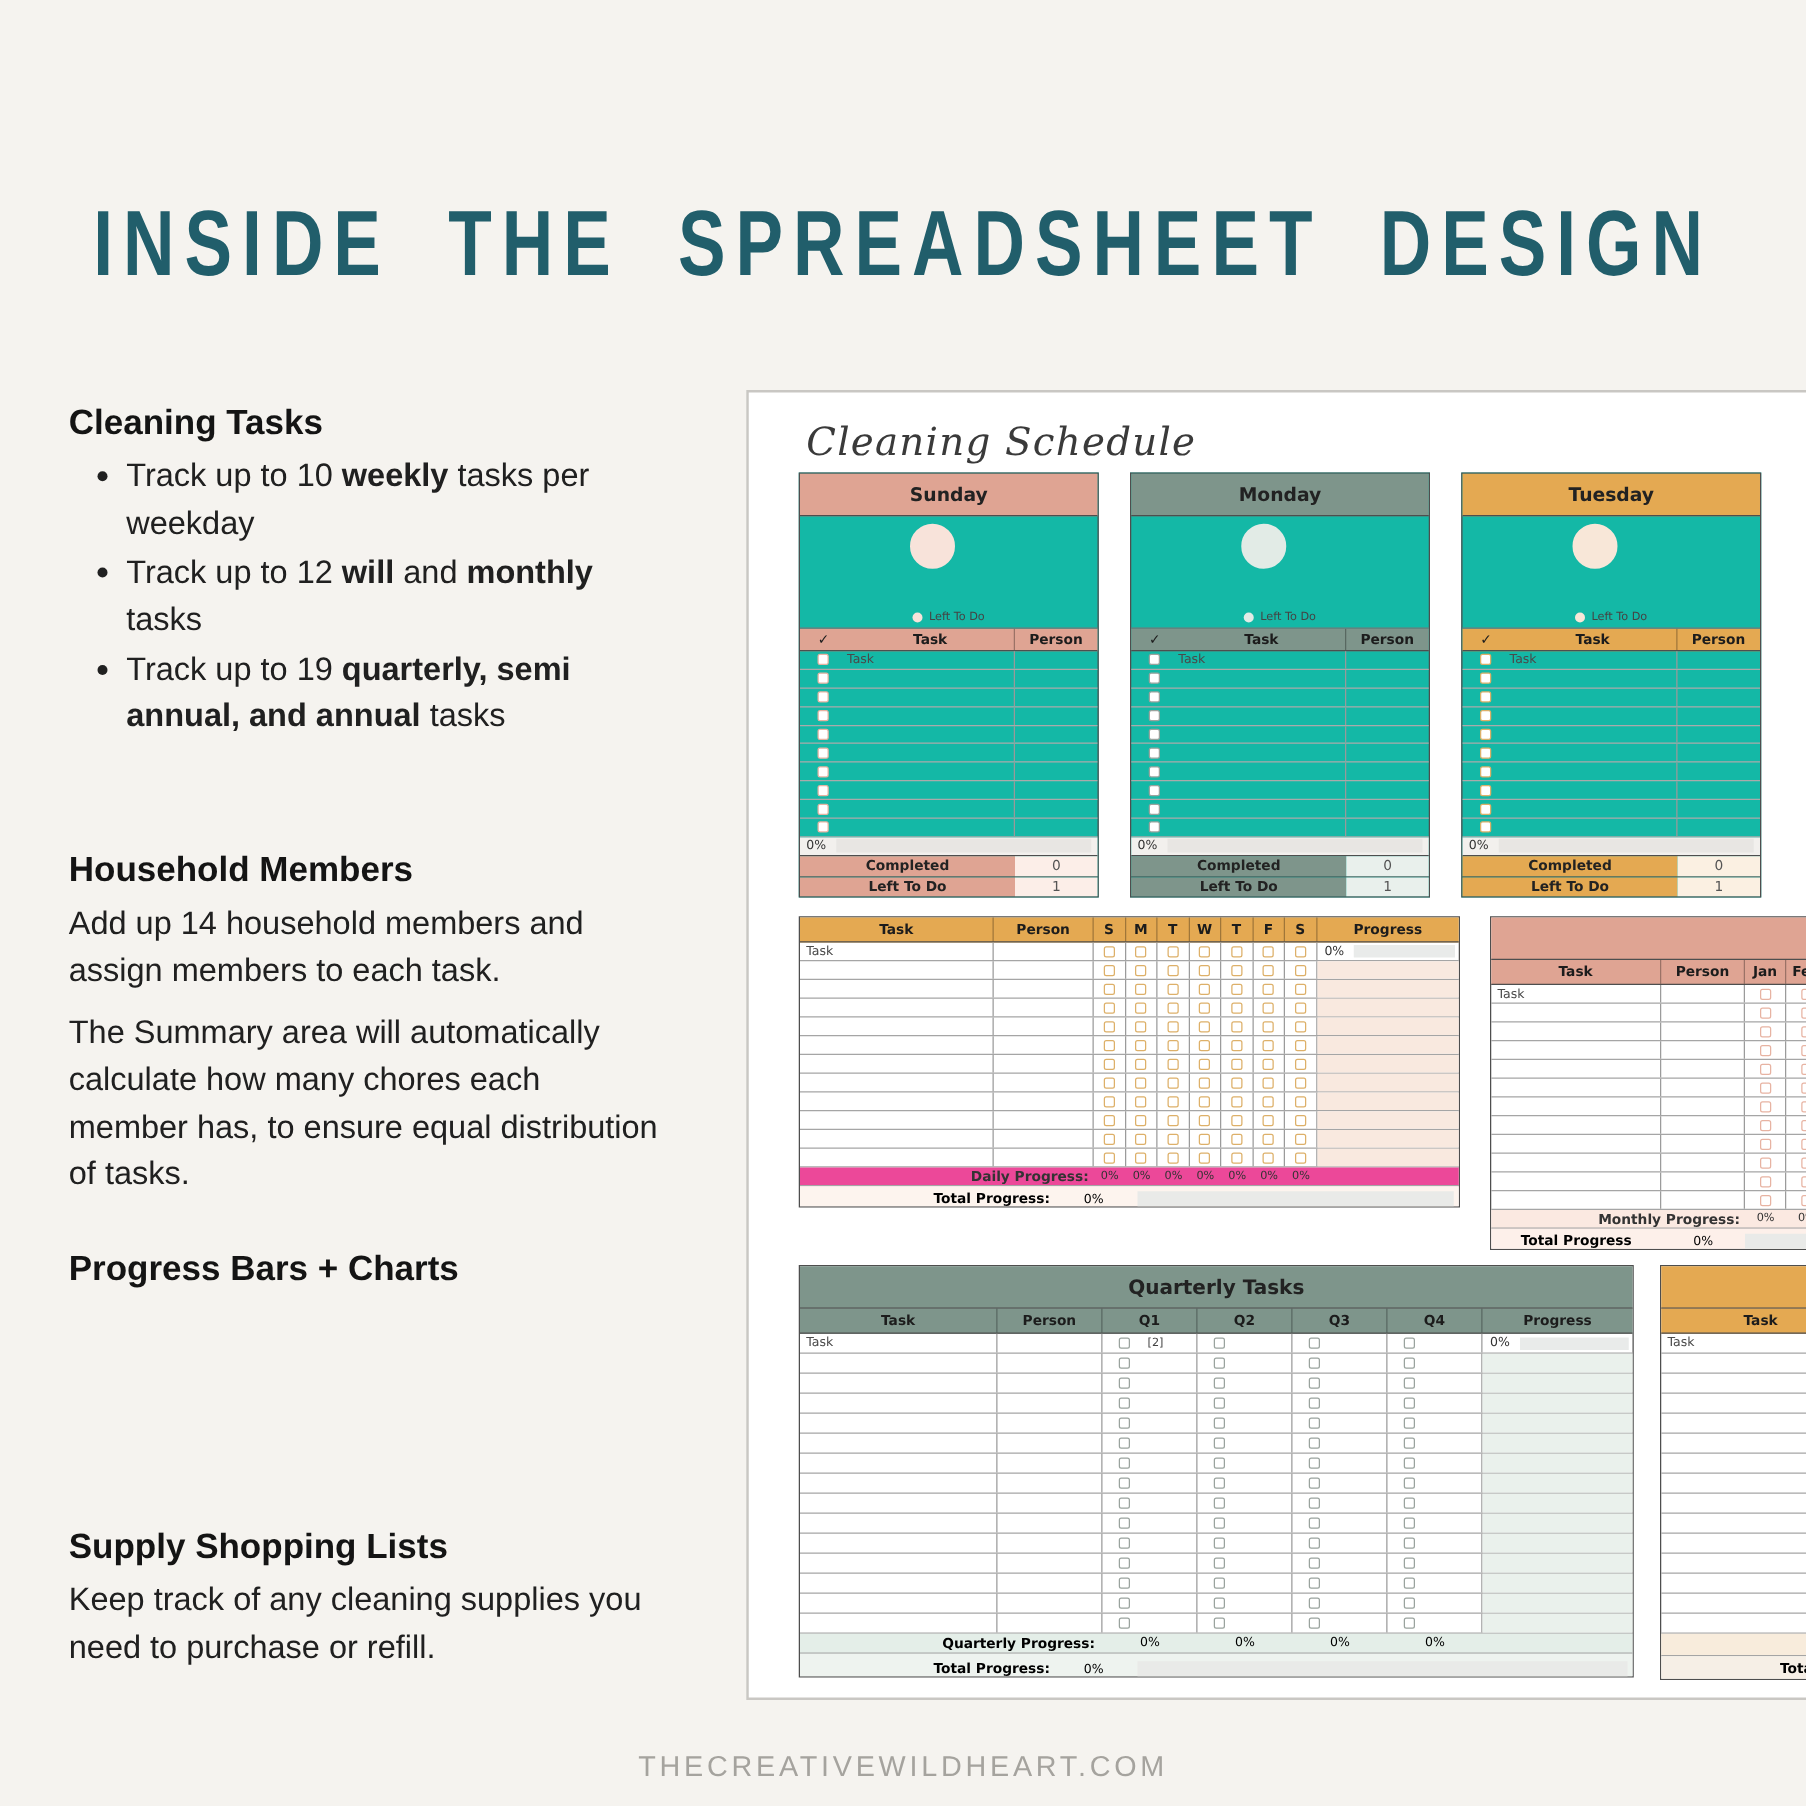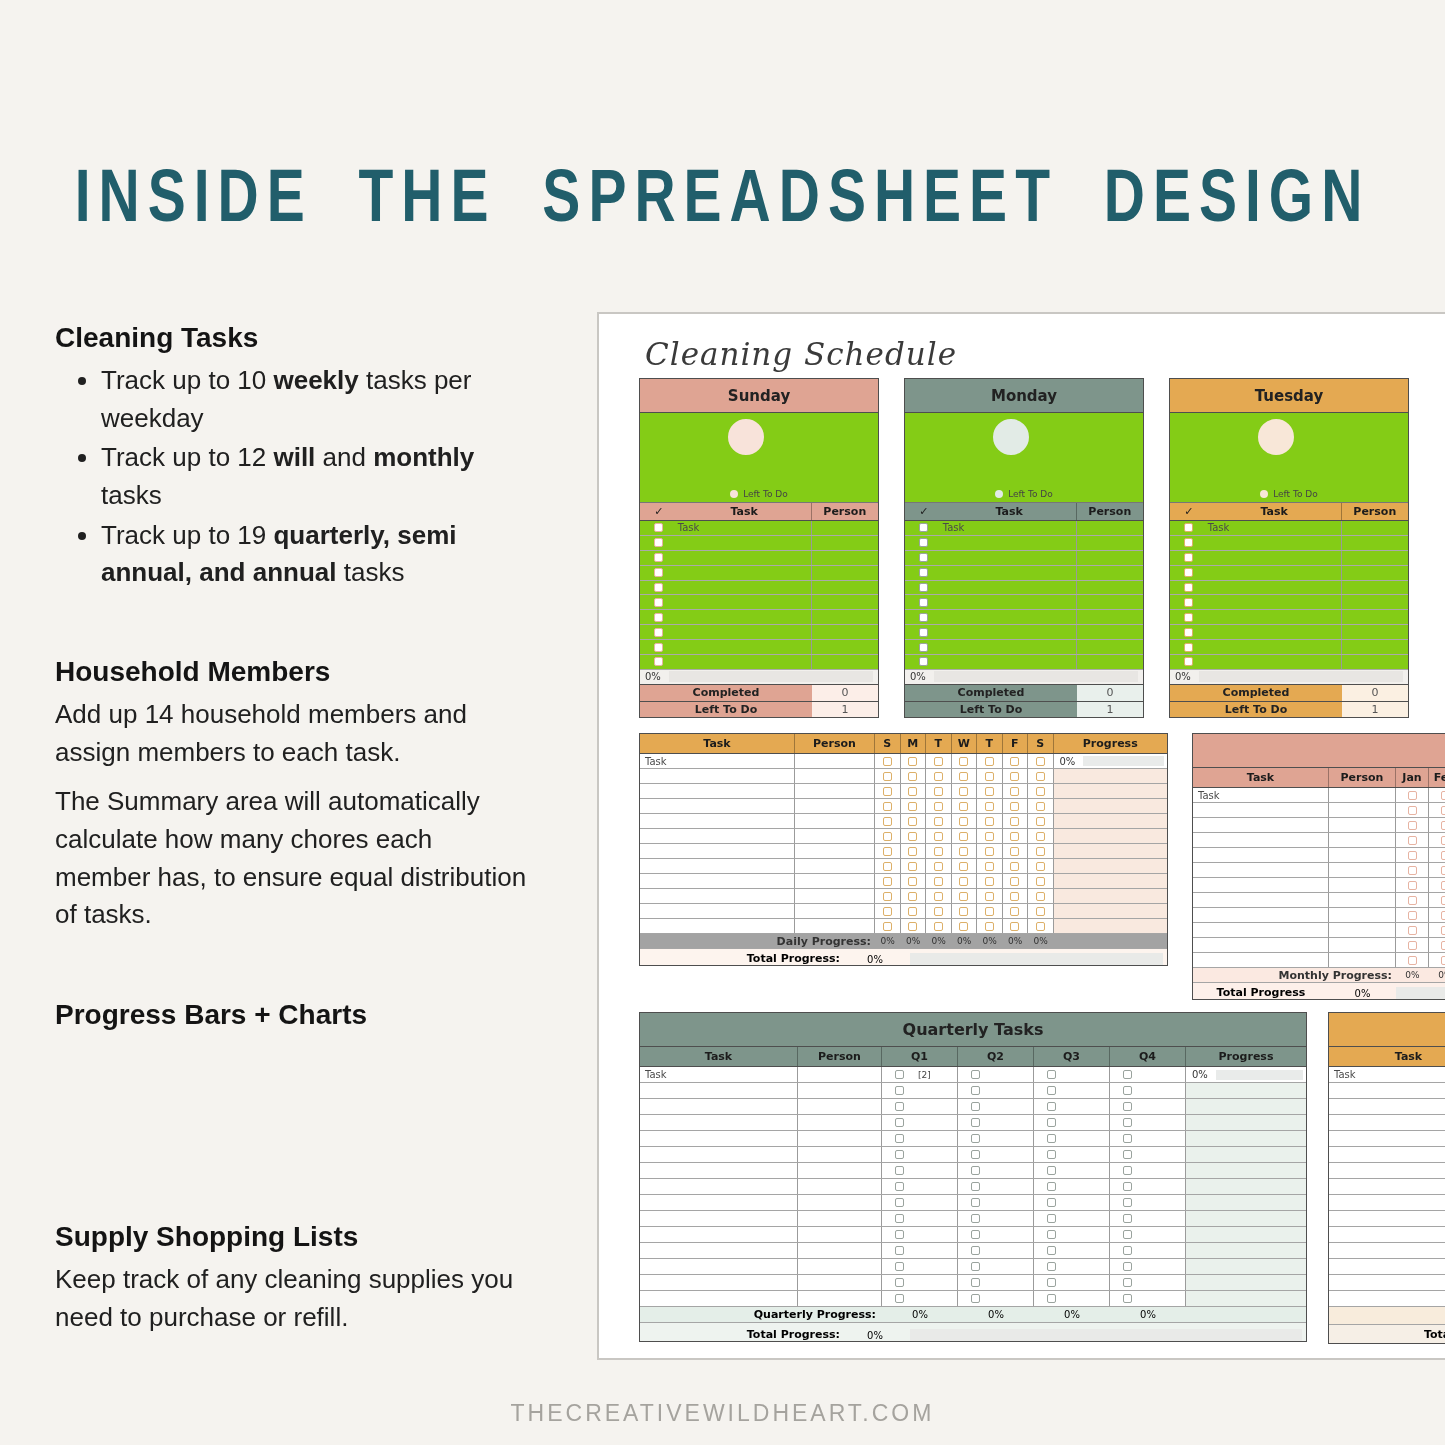--- a/index.html
+++ b/index.html
@@ -16,21 +16,21 @@
     font-family:"Liberation Sans", sans-serif;
   }
 
   
   .feature{ position:absolute; left:55px; width:478px; color:#141414; }
   .feature h2{ font-size:28px; font-weight:bold; margin-bottom:8px; }
   .feature p{ font-size:26px; line-height:1.45; margin-bottom:12px; color:#202020;}
   .feature ul{ list-style:disc; padding-left:46px; }
   .feature li{ font-size:26px; line-height:1.45; margin-bottom:2px; color:#202020;}
   .f-cleaning{ top:322px; }
-  .f-household{ top:656px; }
+  .f-household{ top:680px; }
   .f-progress{ top:999px; }
   .f-supply{ top:1221px; }
 
   
   .footer{
     position:absolute; top:1400px; left:0; width:100%; text-align:center;
     color:#a5a39e; font-size:23px; letter-spacing:3px;
   }
 
   
@@ -44,21 +44,21 @@
     font-size:31px; color:#3a3a3a; letter-spacing:1px;
   }
 
   
   .theme-salmon{ --head:#dfa493; --light:#fceee8; --check:#e7b3a2; --donut:#f8e3da; }
   .theme-sage  { --head:#7e958b; --light:#e9f0ec; --check:#9aa39e; --donut:#e2ebe6; }
   .theme-orange{ --head:#e4a952; --light:#fbf0e2; --check:#ddb069; --donut:#f8e7d8; }
 
   
   .cards{ position:absolute; left:40px; top:64px; display:flex; gap:25px; }
-  .card{ width:240px; border:1px solid #4e4e4e; background:#84cc16; font-family:"DejaVu Sans", sans-serif; }
+  .card{ width:240px; border:1px solid #4e4e4e; background:#14b8a6; font-family:"DejaVu Sans", sans-serif; }
   .card-header{ height:34px; background:var(--head); border-bottom:1px solid #4e4e4e;
     display:flex; align-items:center; justify-content:center;
     font-size:15px; font-weight:bold; color:#222; }
   .card-chart{ height:90px; position:relative; border-bottom:1px solid #777; }
   .donut{ position:absolute; left:50%; top:6px; margin-left:-31px;
     width:26px; height:26px; border:18px solid var(--donut); border-radius:50%; }
   .legend{ position:absolute; bottom:3px; left:0; width:100%;
     display:flex; align-items:center; justify-content:center; gap:5px;
     font-size:9px; color:#444; }
   .legend-dot{ width:8px; height:8px; border-radius:50%; background:var(--donut); }
@@ -95,21 +95,21 @@
   .ccell{ display:flex; align-items:center; justify-content:center; border-right:1px solid #9b9b9b;}
   .tcell{ display:flex; align-items:center; border-right:1px solid #9b9b9b; color:#4a4a4a; padding-left:5px;}
 
   
   .daily{ left:40px; top:419px; width:529px; }
   .daily .trow{ height:15px; }
   .dc-task{ width:155px; } .dc-person{ width:80px; } .dc-day{ width:25.5px; } .dc-prog{ flex:1; }
   .prog0{ display:flex; align-items:center; font-size:10px; color:#333; padding-left:6px;}
   .prog0 .pbar{ flex:1; height:10px; background:#e9ebea; margin-left:8px; margin-right:3px;}
   .peach{ background:#f9e9df; }
-  .dprow{ height:16px; background:#a3a3a3; font-size:9px; color:#333; border-bottom:1px solid #a5a5a5;}
+  .dprow{ height:16px; background:#ec4899; font-size:9px; color:#333; border-bottom:1px solid #a5a5a5;}
   .dp-label{ width:235px; display:flex; align-items:center; justify-content:flex-end;
     font-weight:bold; font-size:11px; padding-right:4px; }
   .dpv{ display:flex; align-items:center; justify-content:center; }
   .tprow{ height:16px; display:flex; font-size:10px; align-items:flex-end; background:#fdf4ee;}
   .tp-label{ width:200px; text-align:right; font-weight:bold; font-size:11px; }
   .tp-val{ width:70px; text-align:center; }
   .tp-bar{ flex:1; height:12px; background:#e9eae8; margin-right:4px; }
 
   
   .monthly{ left:593px; top:419px; width:700px; }

